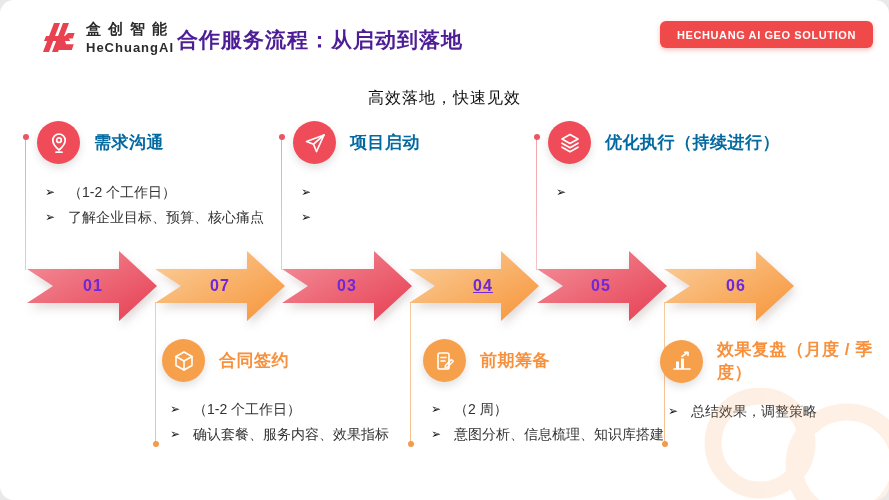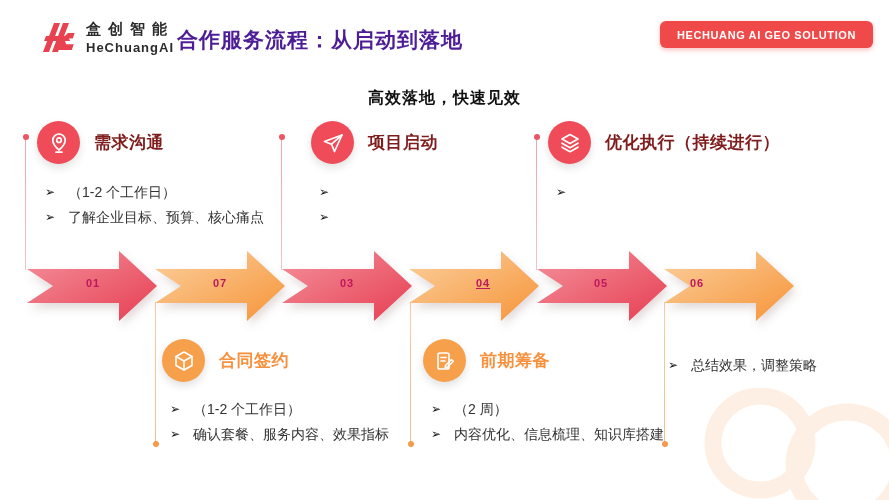--- a/index.html
+++ b/index.html
@@ -1,64 +1,65 @@
 <!DOCTYPE html>
 <html><head>
 <meta charset="utf-8">
 <style>
   html,body{margin:0;padding:0;background:#e9e9e9;}
   .slide{
     position:relative;width:889px;height:500px;margin:0 auto;
     background:#ffffff;overflow:hidden;
     font-family:"Liberation Sans","DejaVu Sans",sans-serif;
     color:#222;
+    border-radius:14px;
   }
   
   .logo-mark{position:absolute;left:32px;top:16px;width:48px;height:44px;}
   .logo-text{position:absolute;left:86px;top:21px;line-height:1;}
   .logo-cn{font-size:15px;font-weight:700;letter-spacing:7px;color:#2b2b2b;}
   .logo-en{margin-top:5px;font-size:13px;font-weight:700;letter-spacing:1px;color:#2b2b2b;}
   .main-title{position:absolute;left:177px;top:26px;font-size:21px;font-weight:800;color:#4c1d95;letter-spacing:1px;}
   .badge{
     position:absolute;left:660px;top:21px;height:27px;padding:0 17px;
     background:#F04949;border-radius:6px;display:flex;align-items:center;
     color:#fff;font-size:11px;font-weight:700;letter-spacing:0.6px;
     box-shadow:0 2px 5px rgba(240,73,73,.35);
   }
   .subtitle{position:absolute;left:0;top:88px;width:100%;text-align:center;
-    font-size:16px;font-weight:700;color:#111;letter-spacing:1px;}
+    font-size:16px;font-weight:400;color:#111;letter-spacing:1px;}
 
   
   .step-card{position:absolute;}
   .step-head{display:flex;align-items:center;}
   .step-icon{width:43px;height:43px;border-radius:50%;display:flex;align-items:center;justify-content:center;flex:none;
     box-shadow:0 4px 8px rgba(0,0,0,.12);}
   .step-icon.red{background:#EF4B58;}
   .step-icon.orange{background:#F7A04C;}
   .step-title{margin-left:14px;font-size:17px;font-weight:800;letter-spacing:0.5px;}
-  .step-title.red{color:#7f1d1d;}
+  .step-title.red{color:#0369a1;}
   .step-title.orange{color:#F7913E;}
   .step-bullets{list-style:none;margin:0;padding:0;}
   .step-bullets li{display:flex;align-items:flex-start;font-size:14px;line-height:25px;color:#333;}
   .bullet-glyph{flex:none;width:14px;margin-right:9px;font-size:12px;color:#111;}
 
   
   .connector{position:absolute;width:1px;}
   .connector.red{background:linear-gradient(#F2A3AA,#F6C4C8);}
   .connector.orange{background:linear-gradient(#F8CDA4,#F6BE8D);}
   .connector .dot{position:absolute;left:-2.5px;width:6px;height:6px;border-radius:50%;}
   .connector.red .dot{background:#E9556ized2;background:#E95562;top:-3px;}
   .connector.orange .dot{background:#F39A4D;bottom:-3px;}
 
   
   .arrow{position:absolute;width:132px;height:72px;}
   .arrow svg{overflow:visible;}
   .arrow polygon{filter:drop-shadow(2px 5px 5px rgba(90,40,40,.18));}
   .arrow-num{position:absolute;top:277px;width:90px;text-align:center;
-    color:#be185d;font-size:11px;font-weight:800;letter-spacing:1px;}
+    color:#6d28d9;font-size:16px;font-weight:800;letter-spacing:1px;}
 
   
   .watermark{position:absolute;left:655px;top:388px;opacity:0.16;}
 </style>
 </head>
 <body>
 
 <div class="slide">
 
   <svg class="logo-mark" viewBox="0 0 48 44">
@@ -134,21 +135,21 @@
   <div class="arrow" style="left:664px;top:251px;">
     <svg width="132" height="72">
         <polygon fill="url(#gradOrange)" points="0,18 92,18 92,0 130,35 92,70 92,52 0,52 26,35"></polygon>
       </svg></div>
 
   <span class="arrow-num" style="left:48px;">01</span>
   <span class="arrow-num" style="left:175px;">07</span>
   <span class="arrow-num" style="left:302px;">03</span>
   <span class="arrow-num" style="left:438px;text-decoration:underline;">04</span>
   <span class="arrow-num" style="left:556px;">05</span>
-  <span class="arrow-num" style="left:652px;">06</span>
+  <span class="arrow-num" style="left:691px;">06</span>
 
   <div class="step-card" style="left:37px;top:121px;">
     <div class="step-head">
       <span class="step-icon red">
         <svg width="24" height="24" viewBox="0 0 24 24" fill="none" stroke="#fff" stroke-width="1.7" stroke-linecap="round" stroke-linejoin="round">
           <path d="M12 19 C12 19 5.8 13.6 5.8 9.2 A6.2 6.2 0 0 1 18.2 9.2 C18.2 13.6 12 19 12 19 Z"></path>
           <circle cx="12" cy="9.2" r="2.3"></circle>
           <path d="M9 21.2 H15"></path>
         </svg>
       </span>
@@ -159,21 +160,21 @@
           <span class="bullet-glyph">➢</span>
           <span>（1-2 个工作日）</span>
         </li>
       <li>
           <span class="bullet-glyph">➢</span>
           <span>了解企业目标、预算、核心痛点</span>
         </li>
     </ul>
   </div>
 
-  <div class="step-card" style="left:311px;top:121px;">
+  <div class="step-card" style="left:293px;top:121px;">
     <div class="step-head">
       <span class="step-icon red">
         <svg width="24" height="24" viewBox="0 0 24 24" fill="none" stroke="#fff" stroke-width="1.7" stroke-linecap="round" stroke-linejoin="round">
           <path d="M21 4 L3.5 10.5 L10.5 13.2 L13.5 20.5 Z"></path>
           <path d="M10.5 13.2 L21 4"></path>
         </svg>
       </span>
       <span class="step-title red">项目启动</span>
     </div>
     <ul class="step-bullets" style="margin:16px 0 0 8px;">
@@ -238,26 +239,38 @@
       </span>
       <span class="step-title orange">前期筹备</span>
     </div>
     <ul class="step-bullets" style="margin:15px 0 0 8px;">
       <li>
           <span class="bullet-glyph">➢</span>
           <span>（2 周）</span>
         </li>
       <li>
           <span class="bullet-glyph">➢</span>
-          <span>内容优化、信息梳理、知识库搭建</span>
+          <span>意图分析、信息梳理、知识库搭建</span>
         </li>
     </ul>
   </div>
 
   <div class="step-card" style="left:660px;top:338px;">
+    <div class="step-head">
+      <span class="step-icon orange">
+        <svg width="24" height="24" viewBox="0 0 24 24" fill="none" stroke="#fff" stroke-width="1.6" stroke-linecap="round" stroke-linejoin="round">
+          <path d="M4 20 H20"></path>
+          <rect x="6" y="12.5" width="3" height="7.5" fill="#fff" stroke="none"></rect>
+          <rect x="11" y="9.5" width="3" height="10.5" fill="#fff" stroke="none"></rect>
+          <path d="M12 7.5 L17.5 3.5"></path>
+          <path d="M14.8 3.2 L18 3.2 L18 6.4"></path>
+        </svg>
+      </span>
+      <span class="step-title orange">效果复盘（月度 / 季度）</span>
+    </div>
     <ul class="step-bullets" style="margin:15px 0 0 8px;">
       <li>
           <span class="bullet-glyph">➢</span>
           <span>总结效果，调整策略</span>
         </li>
     </ul>
   </div>
 
   <svg class="watermark" width="280" height="150" viewBox="0 0 280 150">
     <circle cx="105" cy="55" r="47" fill="none" stroke="#F7A35C" stroke-width="17"></circle>

